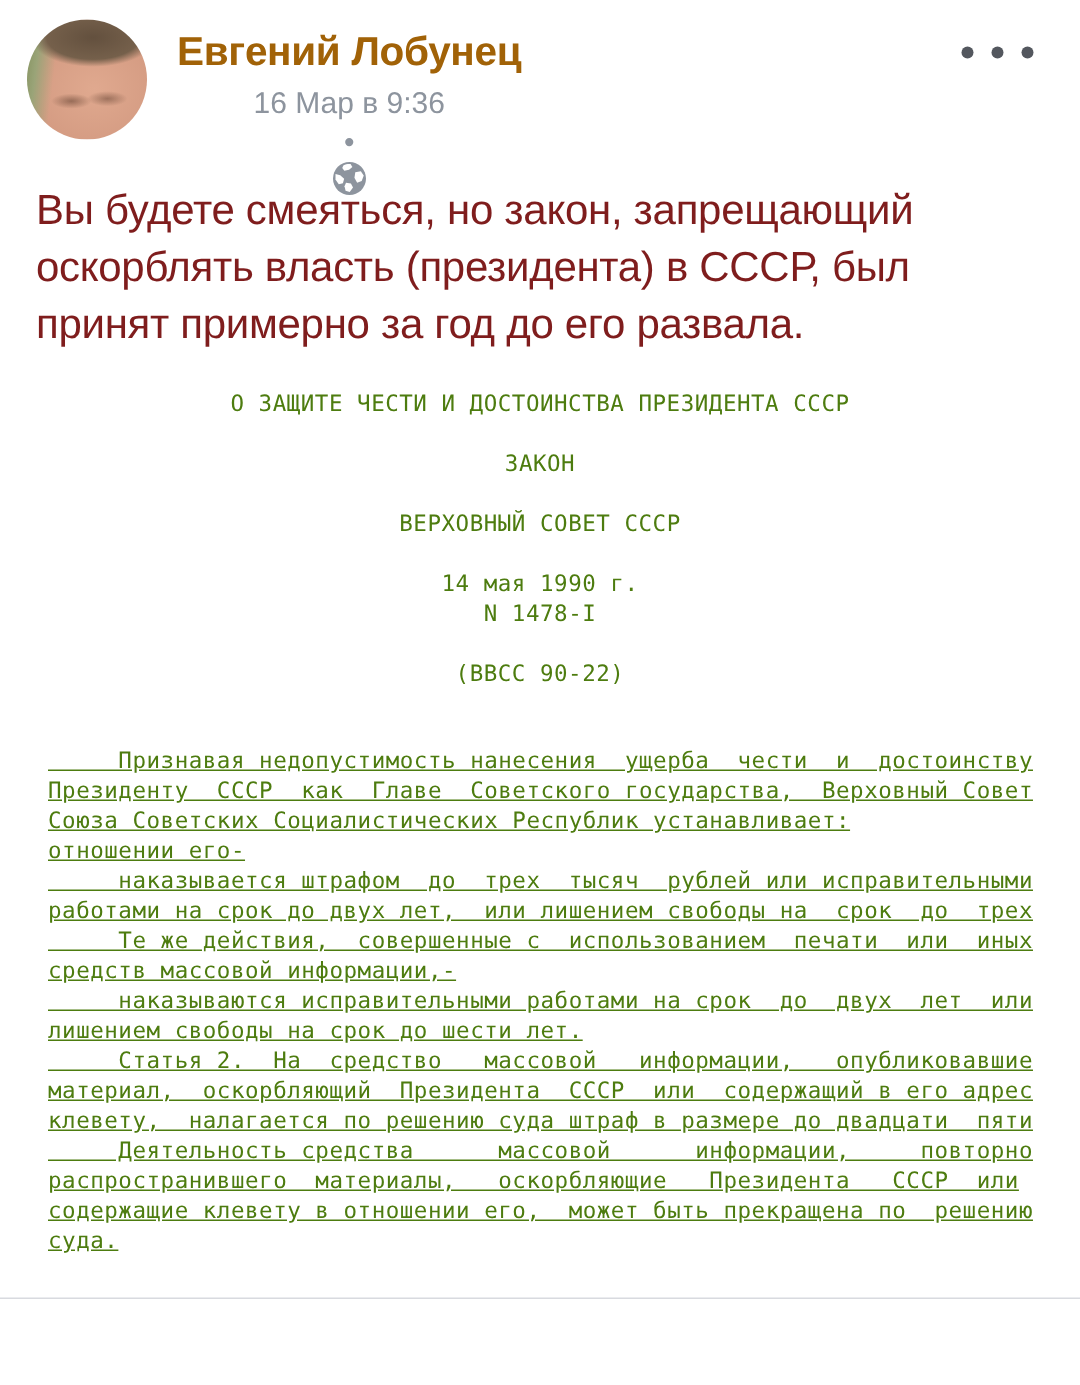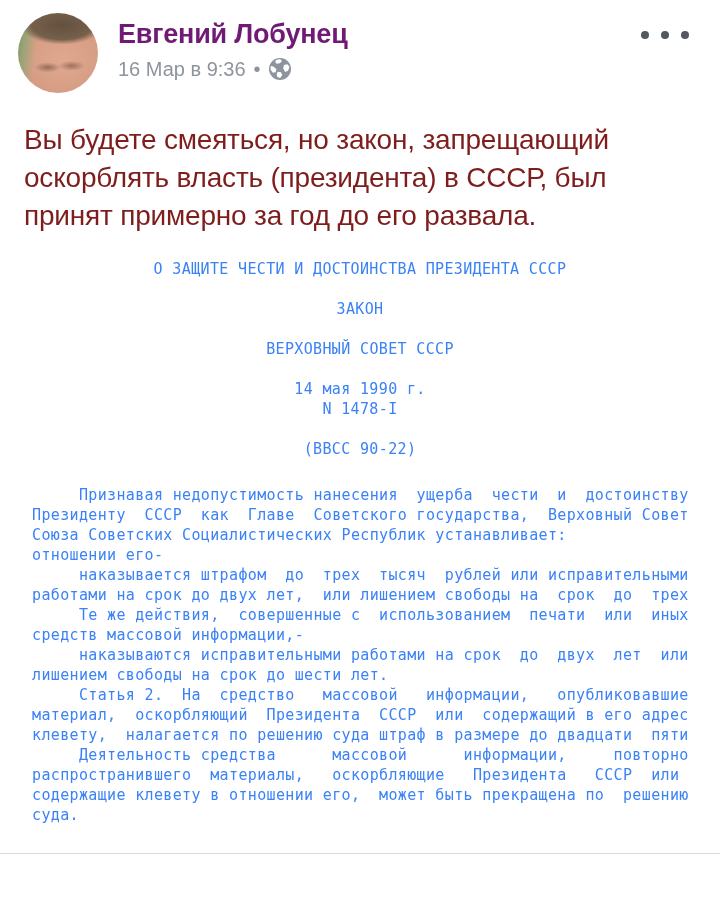--- a/index.html
+++ b/index.html
@@ -17,40 +17,40 @@
     width: 80px; height: 80px; border-radius: 50%; flex: 0 0 80px;
     background:
       radial-gradient(ellipse 24% 9% at 37% 68%, rgba(96,62,46,.55), transparent 70%),
       radial-gradient(ellipse 24% 9% at 67% 66%, rgba(96,62,46,.5), transparent 70%),
       radial-gradient(ellipse 70% 33% at 55% 15%, #63503e 0%, #75604b 55%, transparent 74%),
       linear-gradient(97deg, #83915e 0%, #9aa478 11%, rgba(154,164,120,0) 25%),
       radial-gradient(ellipse 40% 20% at 12% 9%, #aebdc4 0%, transparent 80%),
       radial-gradient(ellipse 85% 75% at 56% 58%, #e0a98f 0%, #d49b82 65%, #bf8d77 100%);
   }
   .header-meta { margin-left: 20px; padding-top: 5px; }
-  .author-name { font-size: 27px; font-weight: bold; color: #701a75; line-height: 33px; letter-spacing: -0.2px; }
-  .time-row { margin-top: 5px; display: flex; align-items: center; color: #8d949e; font-size: 20px; line-height: 26px; }
+  .author-name { font-size: 27px; font-weight: bold; color: #a16207; line-height: 33px; letter-spacing: -0.2px; }
+  .time-row { margin-top: 5px; display: flex; align-items: center; color: #8d949e; font-size: 20px; line-height: 26px; flex-direction: column; }
   .time-sep { margin: 0 8px; font-size: 20px; }
   .globe { width: 22px; height: 22px; display: inline-block; }
   .more-button { position: absolute; right: 27px; top: 27px; display: flex; gap: 12px; padding: 4px; cursor: pointer; }
   .more-button .dot { width: 8px; height: 8px; border-radius: 50%; background: #53575e; }
 
   
   .post-text { margin: 28px 24px 0 24px; font-size: 28px; line-height: 38px; color: #7f1d1d; letter-spacing: -0.2px; }
 
   
   .doc-image {
     margin-top: 24px;
     font-family: "DejaVu Sans Mono", monospace;
     font-size: 15px; line-height: 20px; letter-spacing: 0.35px;
-    color: #3b82f6;
+    color: #4d7c0f;
   }
   .doc-head div { text-align: center; height: 20px; }
   .doc-head .sp { height: 20px; }
-  .doc-body { margin-top: 6px; padding-left: 32px; }
+  .doc-body { margin-top: 18px; padding-left: 32px; text-decoration: underline; }
   .doc-body div { white-space: pre; height: 20px; }
 
   .post-divider { margin-top: 28px; border: none; border-top: 1px solid #d8dadf; height: 0; }
 </style>
 </head>
 <body>
 
 <div class="page">
 
   <div class="post-header">

